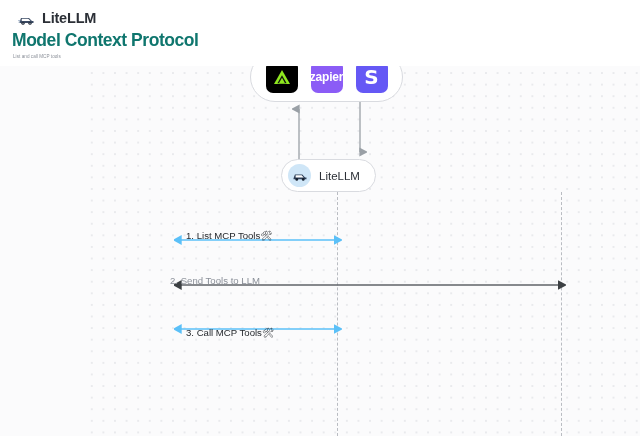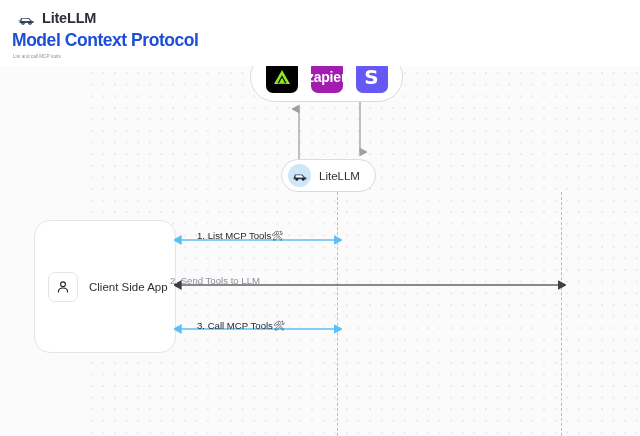--- a/index.html
+++ b/index.html
@@ -38,21 +38,21 @@
     position: relative;
     display: block;
   }
 
   #page-title {
     position: absolute;
     left: 12px;
     top: 30px;
     font-size: 17.5px;
     font-weight: 700;
-    color: #1d4ed8;
+    color: #0f766e;
     letter-spacing: -0.45px;
   }
   #page-subtitle {
     position: absolute;
     left: 13px;
     top: 54px;
     font-size: 4.6px;
     color: #8b9099;
     letter-spacing: 0.05px;
   }
@@ -98,23 +98,23 @@
     height: 32px;
     border-radius: 7px;
     display: flex;
     align-items: center;
     justify-content: center;
     box-sizing: border-box;
     flex: none;
   }
   #tool-anthropic { background: #000000; }
   #tool-zapier {
-    background: #a21caf;
+    background: #8b5cf6;
     color: #ffffff;
-    font-size: 14px;
+    font-size: 12px;
     font-weight: 700;
     letter-spacing: -0.2px;
   }
   #tool-slack {
     background: #6558f5;
     color: #ffffff;
     font-size: 20px;
     font-weight: 700;
     font-family: "DejaVu Sans", sans-serif;
   }
@@ -204,21 +204,21 @@
     font-weight: 500;
   }
 
   
   .msg { position: absolute; }
   .msg-label {
     position: absolute;
     font-size: 9.6px;
     white-space: nowrap;
   }
-  .msg-label.blue { color: #1f2328; font-weight: 500; margin-left: 11px; }
+  .msg-label.blue { color: #1f2328; font-weight: 500; }
   .msg-label.grey { color: #8b9099; font-weight: 400; }
   .emoji {
     font-family: "DejaVu Sans", sans-serif;
     font-size: 9.6px;
   }
 </style>
 </head>
 <body>
 
 <div id="brand">
@@ -281,29 +281,20 @@
         <circle cx="24" cy="20.5" r="3" fill="#16202e"></circle>
       </svg>
     </span>
     <span class="node-label">LiteLLM</span>
   </div>
 
 
   <div class="lifeline" id="lifeline-litellm"></div>
   <div class="lifeline" id="lifeline-llmapi"></div>
 
-  <div id="client-box">
-    <span id="client-icon-wrap">
-      <svg width="16" height="16" viewBox="0 0 20 20" fill="none" stroke="#1f2328" stroke-width="1.4" stroke-linecap="round">
-        <circle cx="10" cy="6.6" r="3"></circle>
-        <path d="M4.2 16.2c0-3.1 2.6-5 5.8-5s5.8 1.9 5.8 5"></path>
-      </svg>
-    </span>
-    <span id="client-label">Client Side App</span>
-  </div>
 
   <svg class="msg" style="left:174px; top:160px;" width="168" height="22">
     <defs>
       <marker id="bl-l1" markerWidth="7" markerHeight="7" refX="6" refY="3.5" orient="auto">
         <path d="M6.5 0 L0 3.5 L6.5 7 Z" fill="#5bc0f8"></path>
       </marker>
       <marker id="bl-r1" markerWidth="7" markerHeight="7" refX="1" refY="3.5" orient="auto">
         <path d="M0 0 L6.5 3.5 L0 7 Z" fill="#5bc0f8"></path>
       </marker>
     </defs>
@@ -332,17 +323,17 @@
     <defs>
       <marker id="bl-l3" markerWidth="7" markerHeight="7" refX="6" refY="3.5" orient="auto">
         <path d="M6.5 0 L0 3.5 L6.5 7 Z" fill="#5bc0f8"></path>
       </marker>
       <marker id="bl-r3" markerWidth="7" markerHeight="7" refX="1" refY="3.5" orient="auto">
         <path d="M0 0 L6.5 3.5 L0 7 Z" fill="#5bc0f8"></path>
       </marker>
     </defs>
     <line x1="7" y1="14" x2="161" y2="14" stroke="#5bc0f8" stroke-width="1.4" marker-start="url(#bl-l3)" marker-end="url(#bl-r3)"></line>
   </svg>
-  <div class="msg-label blue" style="left:186px; top:254px;text-align:center;">
+  <div class="msg-label blue" style="left:186px; top:261px;text-align:center;">
     <span>3. Call MCP Tools</span><span class="emoji">🛠</span>
   </div>
 
 </div>
 
 </body></html>

